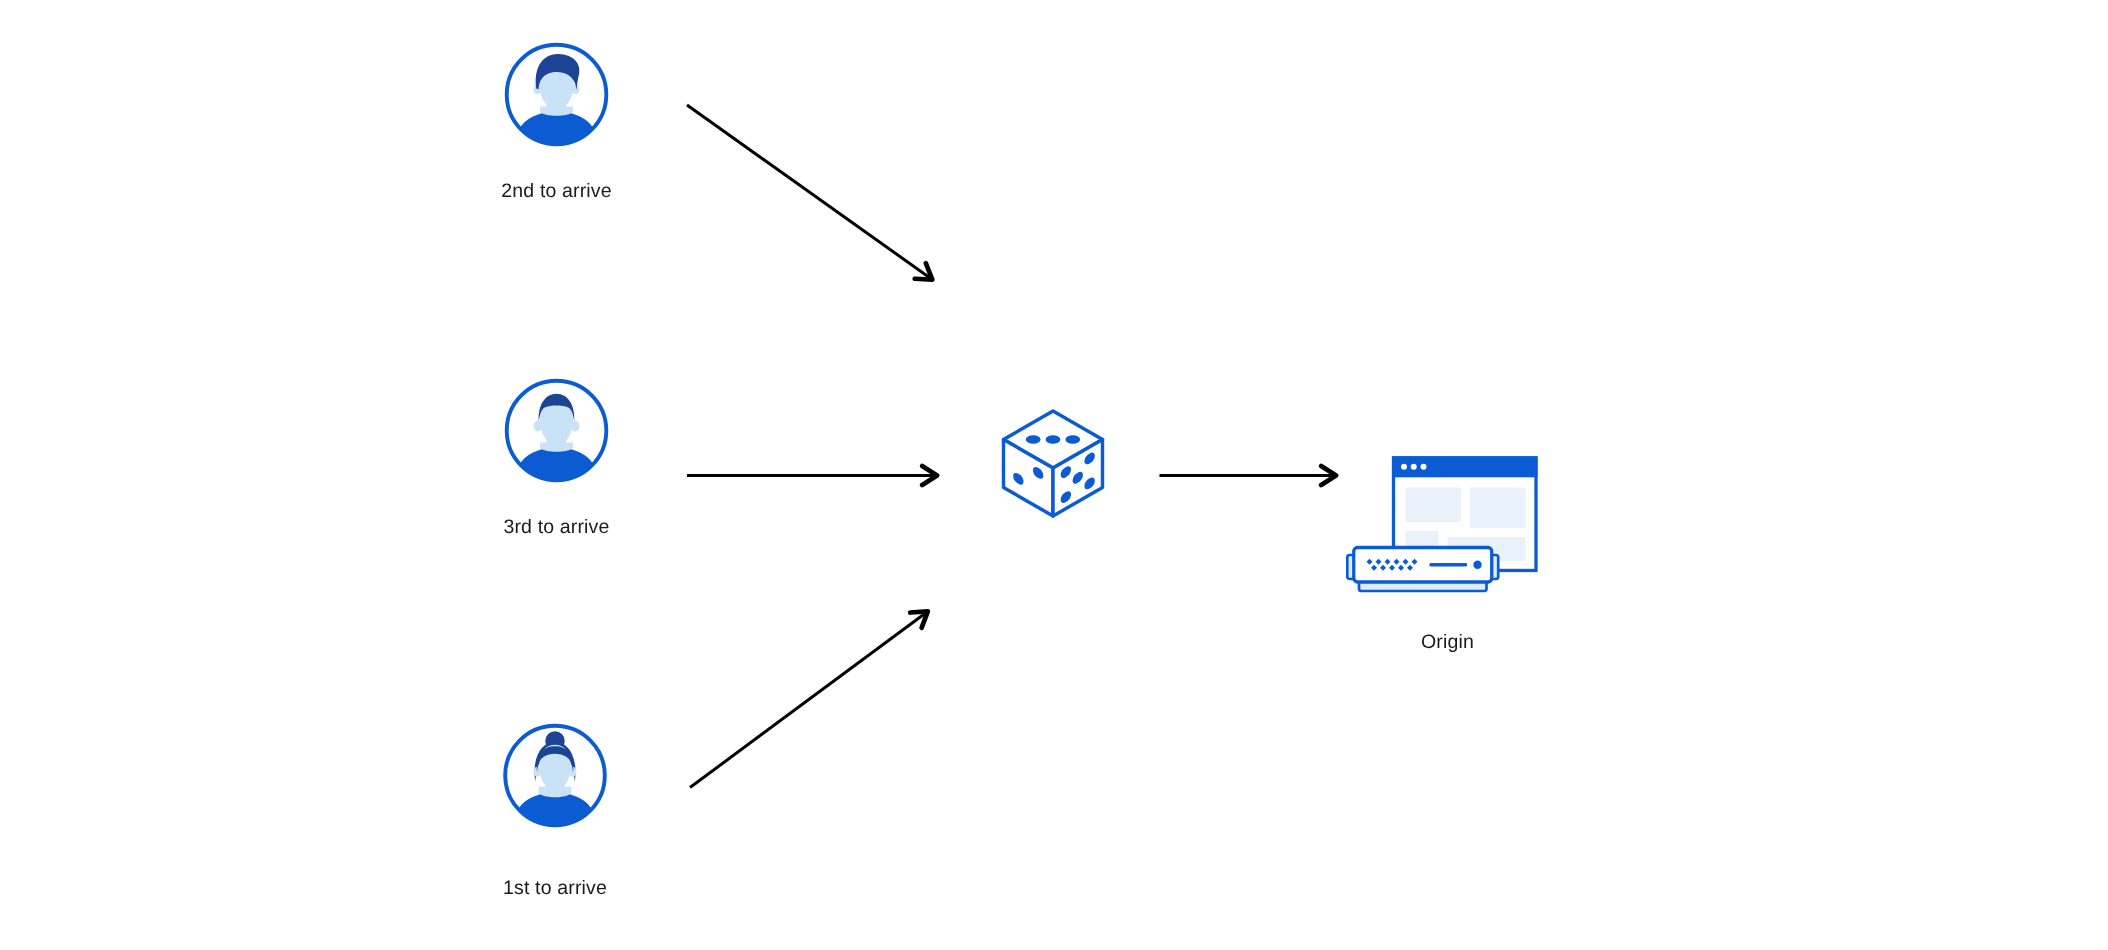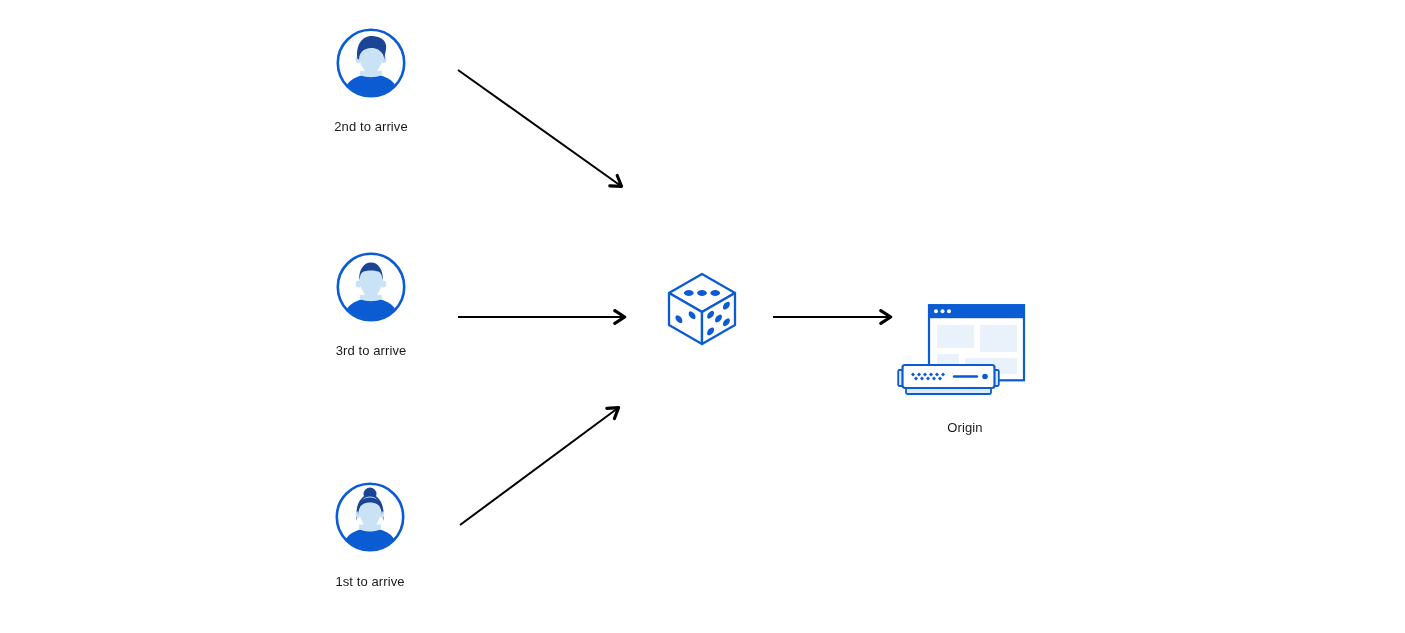--- a/index.html
+++ b/index.html
@@ -108,21 +108,21 @@
         <path d="M25,47.5 C28,51.5 44,51.5 47,47.5 L47,43.5 L25,43.5 Z" fill="var(--face-light-blue)"></path>
         <circle cx="36" cy="13" r="6.5" fill="var(--hair-navy)"></circle>
         <path d="M22.8,40 C20.5,24 27,13.5 36,13.5 C45,13.5 51.5,24 49.2,40 C48.5,33 47.5,28 44.5,24.5 C40,19.5 32,19.5 27.5,24.5 C24.5,28 23.5,33 22.8,40 Z" fill="var(--hair-navy)"></path>
         <ellipse cx="24.2" cy="33.5" rx="2.5" ry="3.3" fill="var(--face-light-blue)"></ellipse>
         <ellipse cx="47.8" cy="33.5" rx="2.5" ry="3.3" fill="var(--face-light-blue)"></ellipse>
         <path d="M25.5,30 C25.5,20 30,15.5 36,15.5 C42,15.5 46.5,20 46.5,30 C46.5,39 42,45.5 36,45.5 C30,45.5 25.5,39 25.5,30 Z" fill="var(--face-light-blue)"></path>
         <path d="M24,34 C23,24 26.5,16.5 36,16.5 C45.5,16.5 49,24 48,34 C47.5,28.5 46.5,25.5 43.5,23.5 C39.5,20.9 32.5,20.9 28.5,23.5 C25.5,25.5 24.5,28.5 24,34 Z" fill="var(--hair-navy)"></path>
       </g>
       <circle cx="36" cy="36" r="33.2" fill="none" stroke="var(--primary-blue)" stroke-width="2.6"></circle>
     </svg>
-    <div class="node-label" style="left:-28px;top:90px;width:128px;">1st to arrive</div>
+    <div class="node-label" style="left:-28px;top:100px;width:128px;">1st to arrive</div>
   </div>
 
   <div class="node" style="left:667px;top:272px;">
     <svg width="70" height="74" viewBox="0 0 70 74">
       <g stroke="var(--primary-blue)" stroke-width="2.3" stroke-linejoin="round" fill="#ffffff">
         <polygon points="2,21 35,2 68,21 35,40"></polygon>
         <polygon points="2,21 35,40 35,72 2,53"></polygon>
         <polygon points="35,40 68,21 68,53 35,72"></polygon>
       </g>
 

